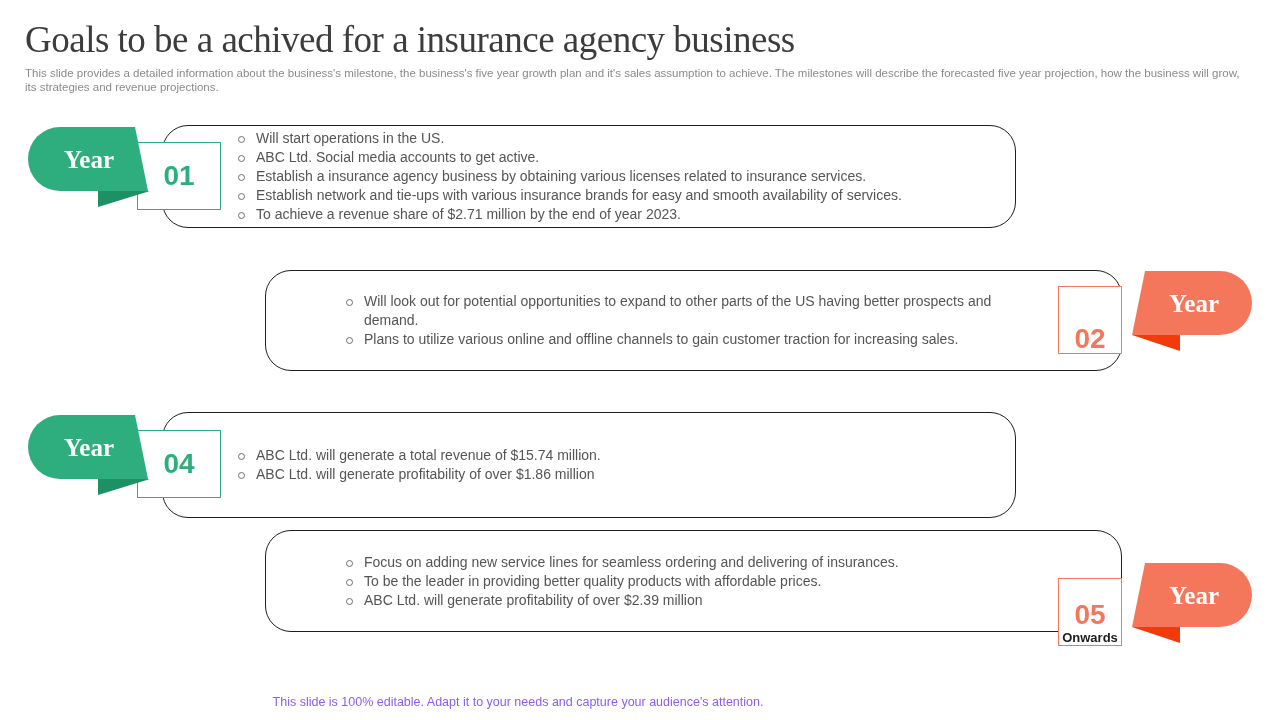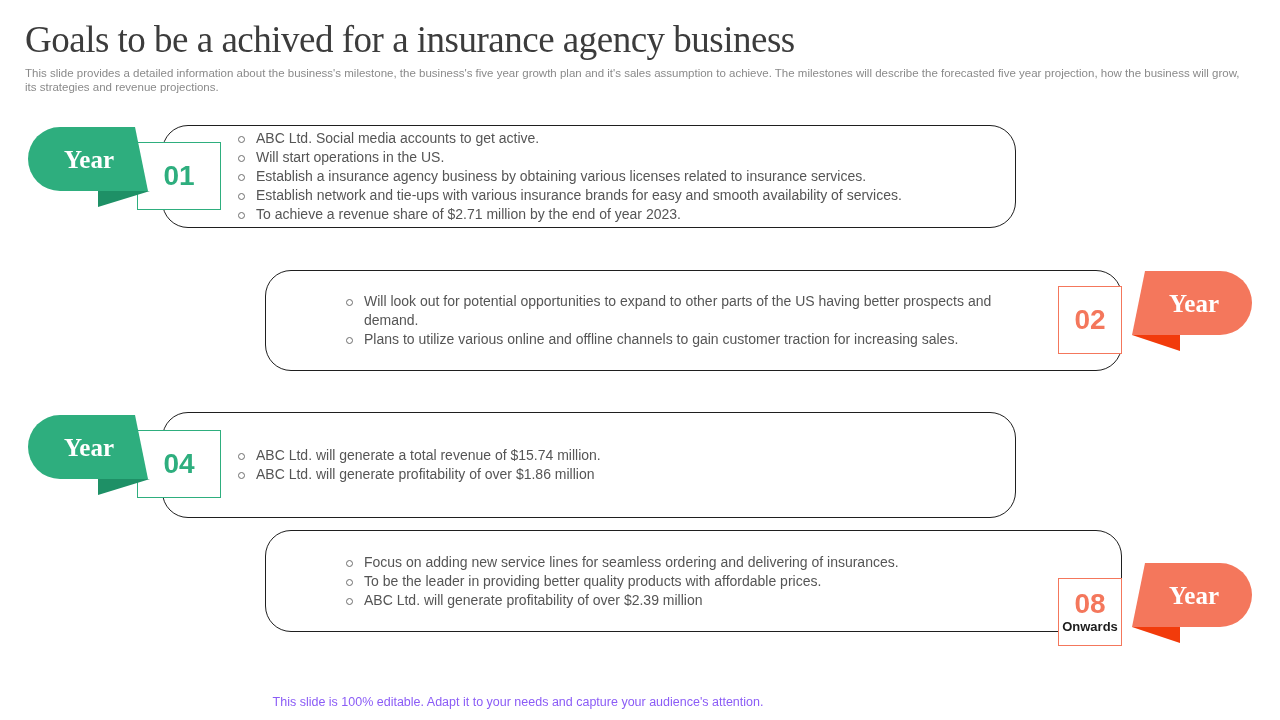--- a/index.html
+++ b/index.html
@@ -33,21 +33,21 @@
   }
   
   .badge{position:absolute;width:200px;height:90px;z-index:2;}
   .badge svg{position:absolute;left:0;top:0;overflow:visible;}
   .numbox{
     position:absolute;top:15px;width:84px;height:68px;background:#ffffff;
     box-sizing:border-box;display:flex;flex-direction:column;
     align-items:center;justify-content:center;z-index:1;
   }
   .badge-green .numbox{left:110px;border:1.5px solid var(--green);}
-  .badge-orange .numbox{left:0;border:1.5px solid var(--orange);}
+  .badge-orange .numbox{left:0;border:1.5px solid var(--orange);justify-content:flex-end;}
   .numbox .num{font-size:28px;font-weight:700;line-height:28px;}
   .badge-green .num{color:var(--green);}
   .badge-orange .num{color:var(--orange);}
   .numbox .suffix{font-size:13px;font-weight:700;color:#1c1c1c;margin-top:1px;}
   .ribbon{position:absolute;z-index:2;}
   .year-label{
     position:absolute;z-index:3;top:17px;height:32px;
     font-family:"Liberation Serif",serif;font-weight:700;font-size:25px;color:#ffffff;
     display:flex;align-items:center;justify-content:center;
   }
@@ -65,25 +65,25 @@
 <div id="slide">
 
   <div class="title">Goals to be a achived for a insurance agency business</div>
   <div class="subtitle">This slide provides a detailed information about the business's milestone, the business's five year growth plan and it's sales assumption to achieve. The milestones will describe the forecasted five year projection, how the business will grow, its strategies and revenue projections.</div>
 
   <div class="row">
     <div class="box" style="left:162px;top:125px;width:854px;height:103px;padding-left:75px;">
       <ul class="bullets" style="width:775px;">
         <li>
             <span class="dot"></span>
-            <span>ABC Ltd. Social media accounts to get active.</span>
+            <span>Will start operations in the US.</span>
           </li>
         <li>
             <span class="dot"></span>
-            <span>Will start operations in the US.</span>
+            <span>ABC Ltd. Social media accounts to get active.</span>
           </li>
         <li>
             <span class="dot"></span>
             <span>Establish a insurance agency business by obtaining various licenses related to insurance services.</span>
           </li>
         <li>
             <span class="dot"></span>
             <span>Establish network and tie-ups with various insurance brands for easy and smooth availability of services.</span>
           </li>
         <li>
@@ -166,21 +166,21 @@
             <span>To be the leader in providing better quality products with affordable prices.</span>
           </li>
         <li>
             <span class="dot"></span>
             <span>ABC Ltd. will generate profitability of over $2.39 million</span>
           </li>
       </ul>
     </div>
     <div class="badge badge-orange" style="left:1058px;top:563px;">
       <div class="numbox" style="width:64px;">
-        <span class="num">08</span>
+        <span class="num">05</span>
         <span class="suffix">Onwards</span>
       </div>
       <svg class="ribbon" width="200" height="90" viewBox="0 0 200 90">
         <path d="M87 0 L162 0 A32 32 0 0 1 162 64 L74 64 Z" style="fill:var(--orange);"></path>
         <path d="M74 64 L122 64 L122 80 Z" style="fill:var(--orange-dark);"></path>
       </svg>
       <span class="year-label">Year</span>
     </div>
   </div>
 

